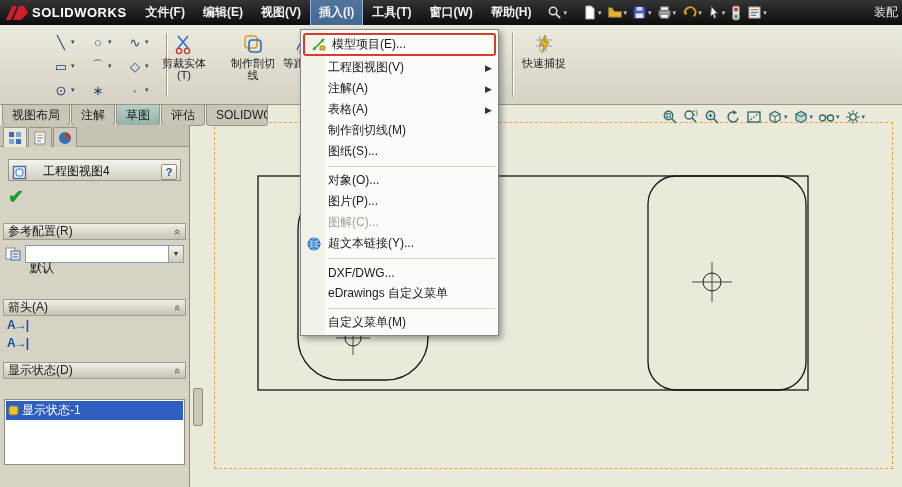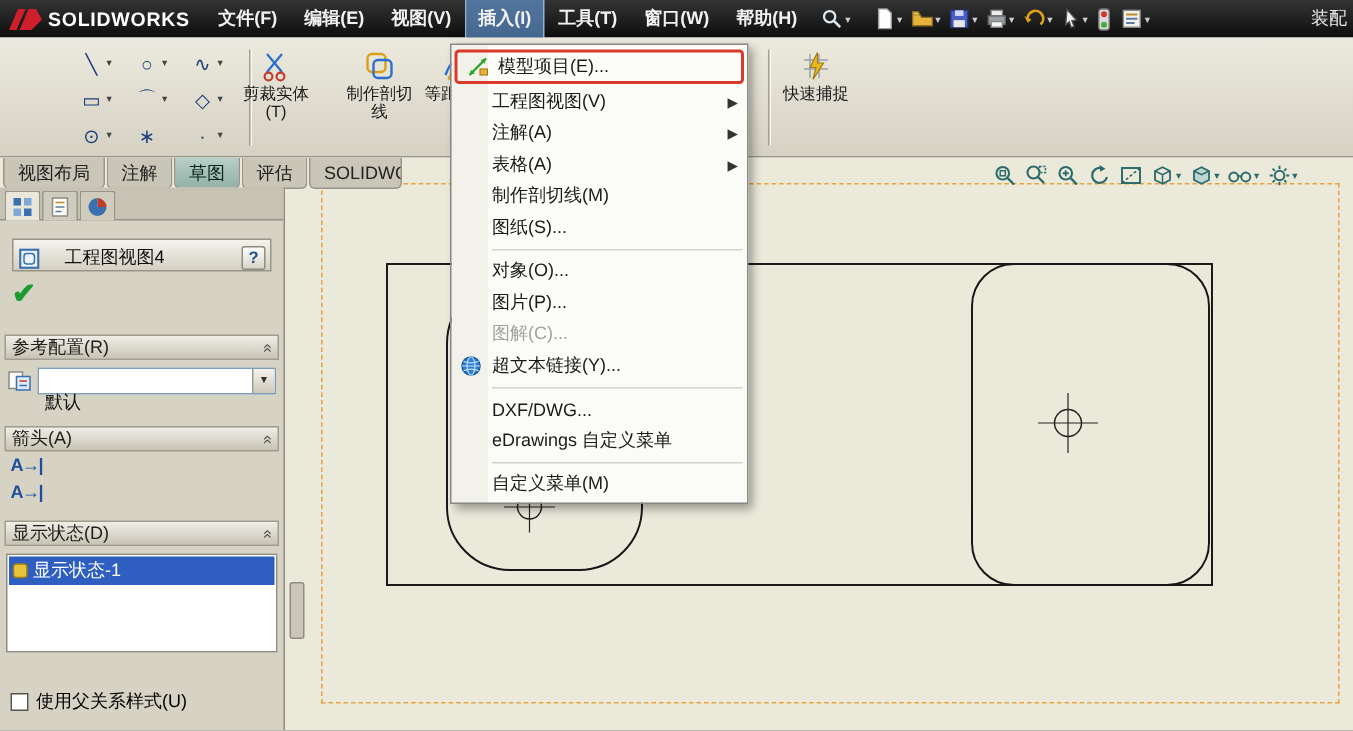--- a/index.html
+++ b/index.html
@@ -66,34 +66,34 @@
   .panel-tab.active { background:#e9e7da; }
   .pm-title {
     height:22px; margin:12px 8px 2px; background:linear-gradient(#f4f3ec,#d4d0c2);
     border:1px solid #97948a; display:flex; align-items:flex-end; gap:16px; padding:0 3px;
   }
   .pm-title-text { flex:1; color:#111; }
   .help-btn { width:16px; height:16px; font-size:11px; font-weight:bold; color:#1d4f8a; background:linear-gradient(#fdfdfa,#d8d5c8); border:1px solid #8f8c80; border-radius:2px; text-align:center; line-height:14px; }
   .pm-accept { height:26px; display:flex; align-items:center; padding-left:8px; }
   .check-glyph { color:#1d9b2d; font-size:19px; font-weight:bold; }
   .group { margin:0 3px; }
-  .g1 { margin-top:14px; } .g2 { margin-top:18px; } .g3 { margin-top:10px; } .g4 { margin-top:20px; }
+  .g1 { margin-top:14px; } .g2 { margin-top:33px; } .g3 { margin-top:10px; } .g4 { margin-top:20px; }
   .group-header {
     height:17px; background:linear-gradient(#f0efe7,#c7c3b4); border:1px solid #a09d90;
     display:flex; align-items:center; padding:0 4px; color:#20201c;
   }
   .gh-label { flex:1; font-size:12px; }
   .chev { display:inline-block; transform:rotate(90deg); color:#4a4a44; font-size:11px; }
   .row { display:flex; align-items:center; gap:4px; padding:5px 2px 3px 2px; }
   .combo { flex:1; height:18px; background:#fff; border:1px solid #7f9db9; display:flex; align-items:center; padding-left:4px; }
   .combo-text { flex:1; color:#111;margin-top:28px; }
   .combo-btn { width:15px; height:16px; background:linear-gradient(#f4f3ec,#cdc9bb); border-left:1px solid #9a988c; text-align:center; font-size:7px; line-height:15px; color:#333; }
   .arrow-row { display:flex; align-items:center; gap:4px; padding:2px 4px; height:18px; }
   .arrow-glyph { color:#1d4f9e; font-size:12px; font-weight:bold; letter-spacing:-1px; }
-  .listbox { height:66px; background:#fff; border:1px solid #8f8c80; margin:5px 1px; padding:1px; }
+  .listbox { height:66px; background:#fff; border:1px solid #8f8c80; margin:20px 1px; padding:1px; }
   .list-row { display:flex; align-items:center; gap:3px; padding:1px 2px; }
   .list-row.selected { background:#2e5fc0; color:#fff; }
   .cbx-row { display:flex; align-items:center; gap:5px; padding:4px 4px; }
   .cbx { width:12px; height:12px; background:#fff; border:1px solid #55534c; }
   
   .menu {
     position:absolute; left:300px; top:29px; width:199px; z-index:30;
     background:linear-gradient(to right,#f2f1ea 0,#f2f1ea 24px,#fbfbf8 24px);
     border:1px solid #888; box-shadow:3px 3px 6px rgba(0,0,0,.35); padding:2px 0;
   }

